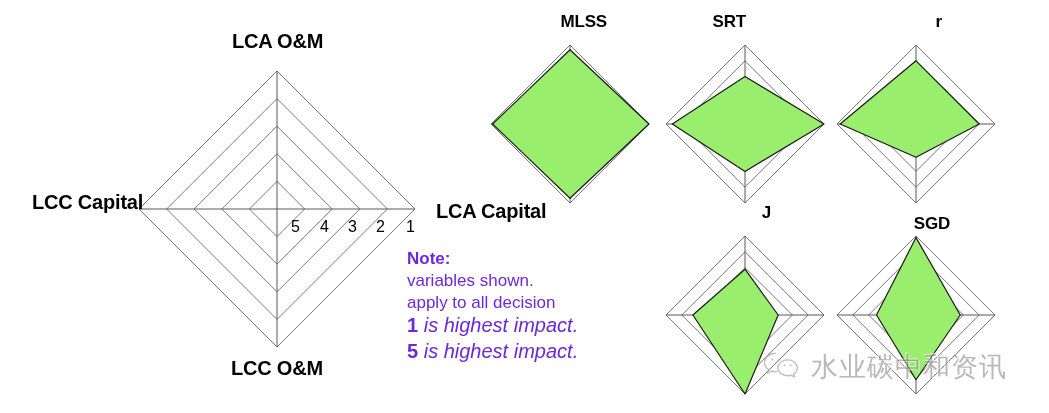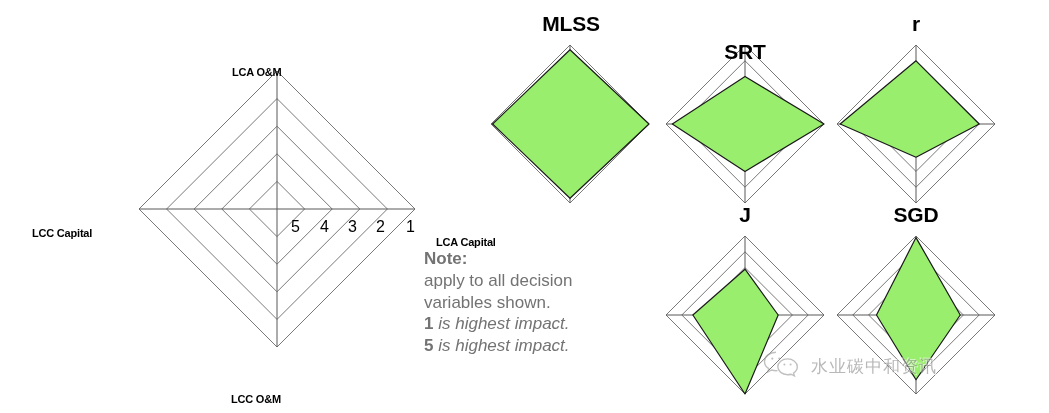--- a/index.html
+++ b/index.html
@@ -41,74 +41,73 @@
     stroke-linejoin: round;
   }
   .lbl {
     position: absolute;
     font-weight: bold;
     color: #000000;
     white-space: nowrap;
     line-height: 1;
   }
   .axis-label {
-    font-size: 11px;
+    font-size: 20px;
     letter-spacing: -0.2px;
-    margin-top: 36px;
   }
   .panel-title {
-    font-size: 21px;
+    font-size: 17px;
     letter-spacing: -0.2px;
-    text-align: center;
+    text-align: right;
   }
   .tick-label {
     position: absolute;
     font-size: 16px;
     color: #000000;
     font-weight: normal;
     line-height: 1;
     white-space: nowrap;
   }
   #note-block {
     position: absolute;
-    left: 424px;
+    left: 407px;
     top: 248px;
     width: 210px;
-    color: #737373;
+    color: #6d28d9;
   }
   #note-block .note-head {
     font-size: 17px;
     font-weight: bold;
     line-height: 1.28;
   }
   #note-block .note-line {
     font-size: 17px;
     line-height: 1.28;
   }
   #note-block .note-em {
-    font-size: 17px;
+    font-size: 20px;
     font-style: italic;
     line-height: 1.28;
   }
   #note-block .note-em b {
     font-style: normal;
     font-weight: bold;
   }
   #watermark {
     position: absolute;
     left: 762px;
     top: 349px;
     display: flex;
     align-items: center;
     gap: 9px;
     opacity: 0.62;
     pointer-events: none;
   }
   #watermark .wm-text {
-    font-size: 17px;
+    font-size: 27px;
     color: #8d8d8d;
     letter-spacing: 1px;
     text-shadow: 0 0 1px #ffffff, 1px 1px 0 #ffffff, -1px -1px 0 #ffffff;
     font-family: "DejaVu Sans", sans-serif;
   }
 </style>
 </head>
 <body>
 
 <div id="figure">
@@ -195,29 +194,29 @@
 
   <div class="lbl axis-label" id="lbl-lcc-capital" style="left:32px; top:192px;">LCC Capital</div>
 
   <div class="tick-label" style="left:291px; top:219px;">5</div>
   <div class="tick-label" style="left:320px; top:219px;">4</div>
   <div class="tick-label" style="left:348px; top:219px;">3</div>
   <div class="tick-label" style="left:376px; top:219px;">2</div>
   <div class="tick-label" style="left:406px; top:219px;">1</div>
 
   <div class="lbl panel-title" id="title-mlss" style="left:535px; top:13px; width:72px;">MLSS</div>
-  <div class="lbl panel-title" id="title-srt" style="left:712px; top:13px; width:66px;margin-top:28px;">SRT</div>
+  <div class="lbl panel-title" id="title-srt" style="left:680px; top:13px; width:66px;">SRT</div>
   <div class="lbl panel-title" id="title-r" style="left:890px; top:13px; width:52px;">r</div>
   <div class="lbl panel-title" id="title-j" style="left:719px; top:204px; width:52px;">J</div>
-  <div class="lbl panel-title" id="title-sgd" style="left:882px; top:204px; width:68px;">SGD</div>
+  <div class="lbl panel-title" id="title-sgd" style="left:882px; top:215px; width:68px;">SGD</div>
 
   <div id="note-block">
     <div class="note-head">Note:</div>
+    <div class="note-line">variables shown.</div>
     <div class="note-line">apply to all decision</div>
-    <div class="note-line">variables shown.</div>
     <div class="note-em"><b>1</b><span> is highest impact.</span></div>
     <div class="note-em"><b>5</b><span> is highest impact.</span></div>
   </div>
 
   <div id="watermark">
     <span>
       <svg width="40" height="30" viewBox="0 0 40 30" aria-hidden="true">
         <g fill="none" stroke="#9a9a9a" stroke-width="1.4">
           <path d="M14 3.2C7.6 3.2 2.5 7.3 2.5 12.4c0 2.9 1.7 5.5 4.3 7.2l-1.1 3.4 3.9-2a14.5 14.5 0 0 0 4.4.7c.5 0 1 0 1.5-.1"></path>
           <circle cx="10.3" cy="9.6" r="1.1" fill="#9a9a9a" stroke="none"></circle>

